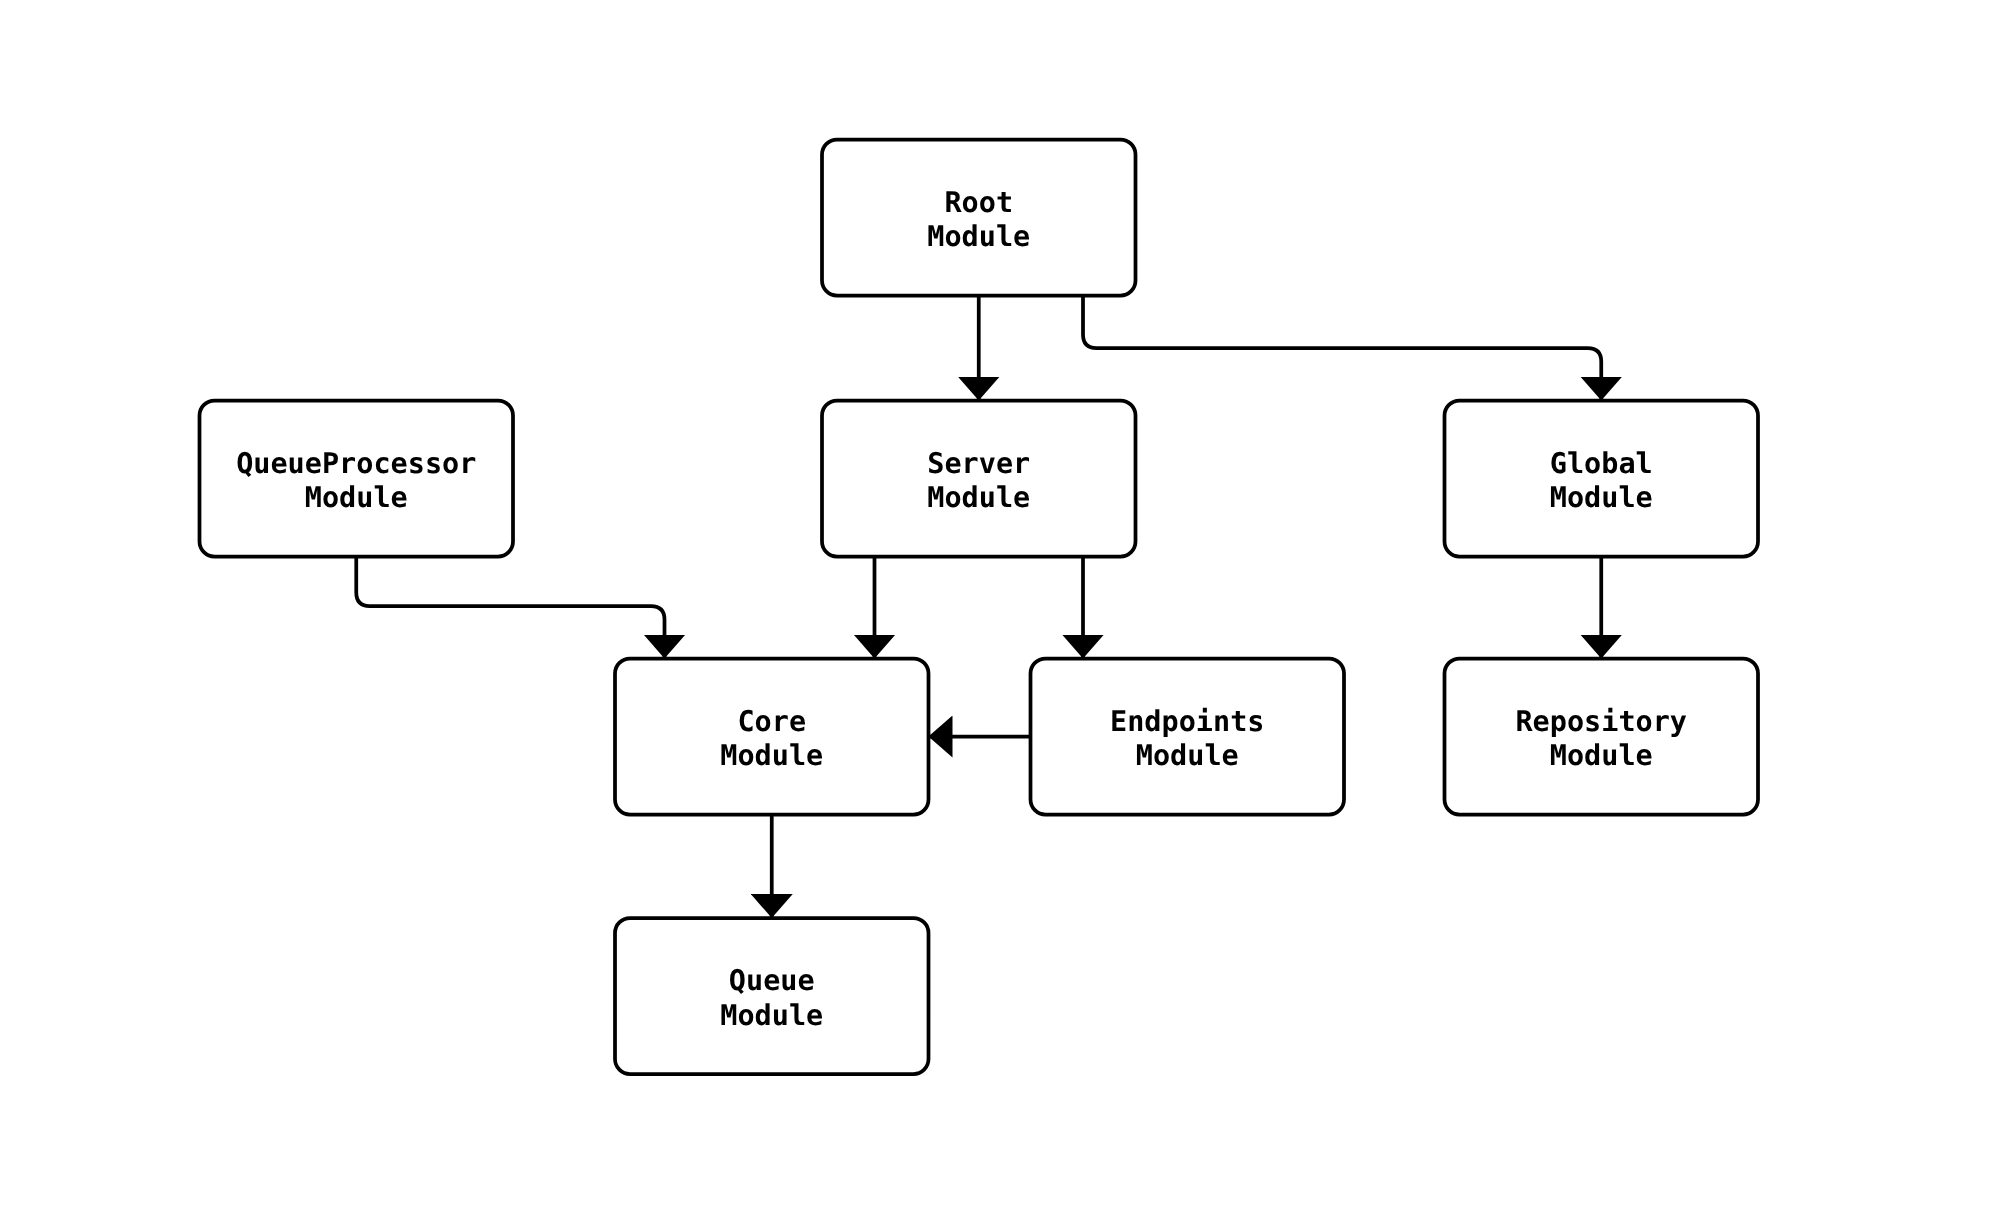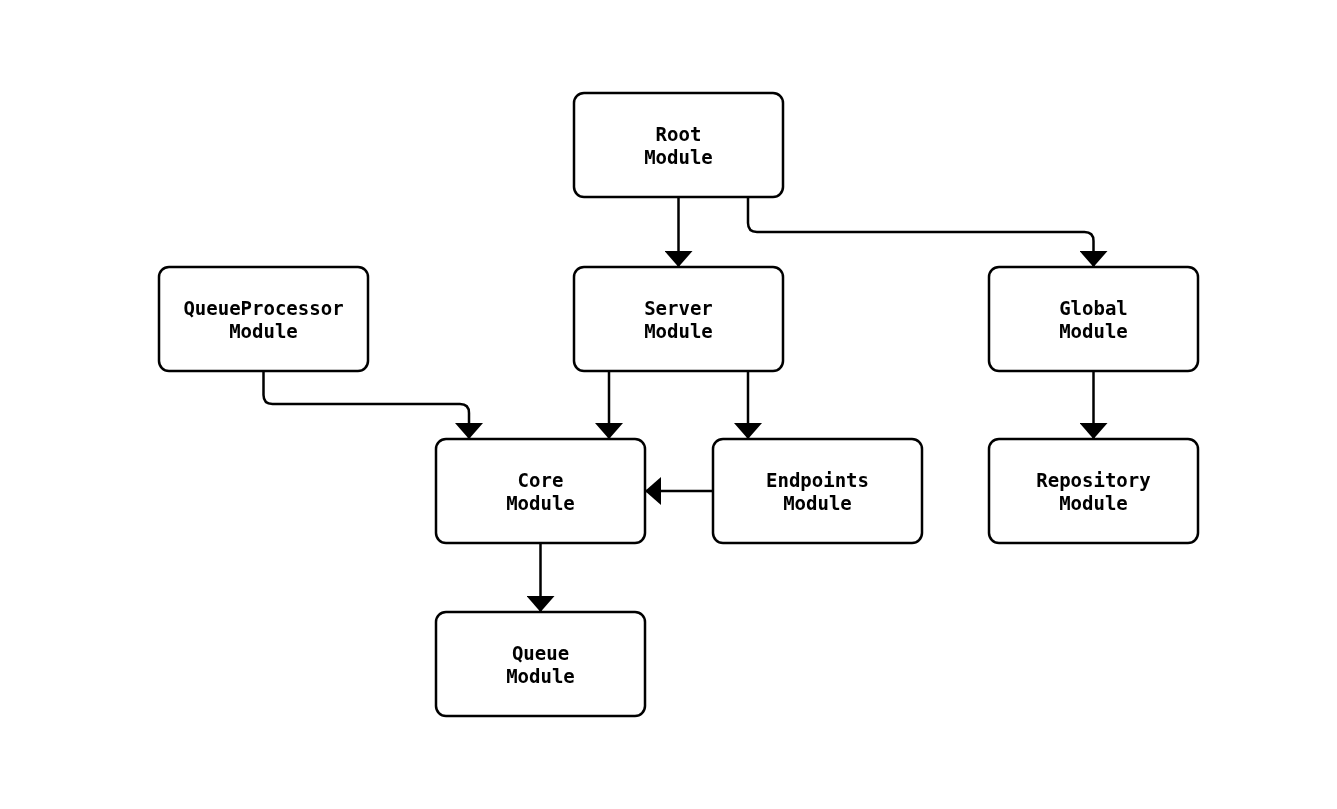--- a/index.html
+++ b/index.html
@@ -5,21 +5,20 @@
   html, body {
     margin: 0;
     padding: 0;
     font-family: "DejaVu Sans Mono", monospace;
   }
   .stage {
     position: relative;
     width: 1198px;
     height: 809px;
     overflow: hidden;
-    margin-left: 26px;
   }
   svg { display: block; width: 1337px; height: 809px; }
   .edge {
     fill: none;
     stroke-width: 2.5;
   }
   .node-box {
     stroke-width: 2.5;
   }
   .node-label {

